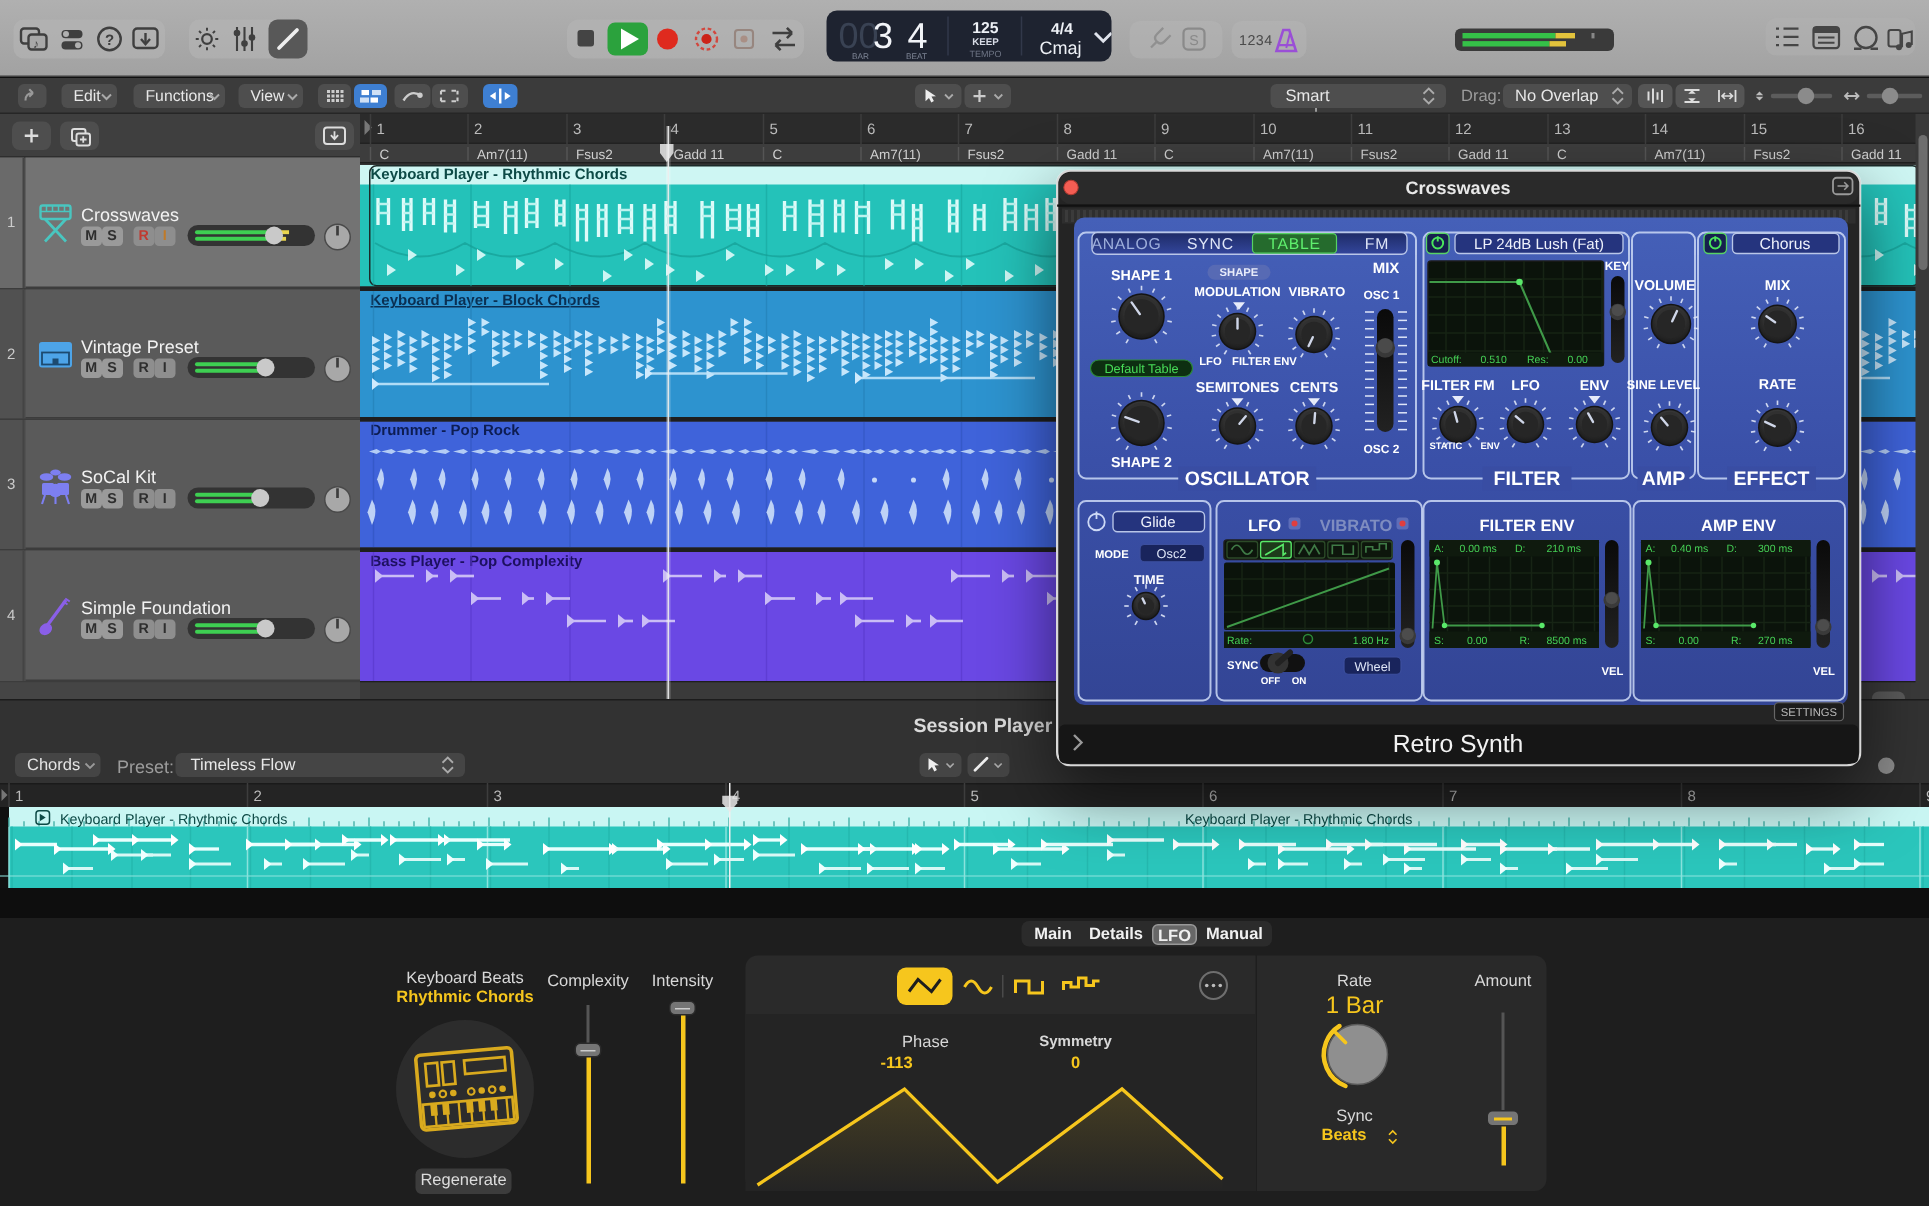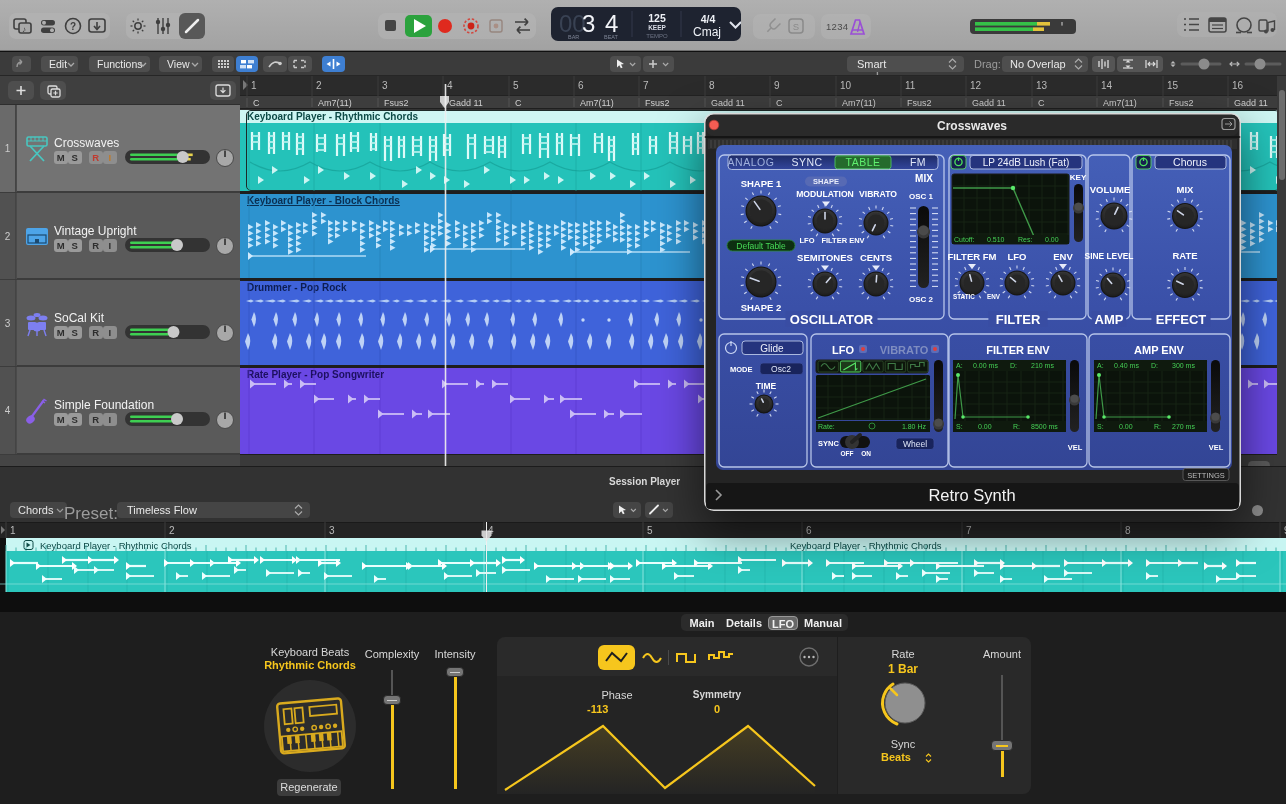--- a/index.html
+++ b/index.html
@@ -252,21 +252,21 @@
       <line x1="11" y1="10" x2="11" y2="3.5" stroke="#3c3c3c" stroke-width="1.8"></line>
     </svg>
     <div class="abs" style="left:0;top:193px;width:16px;height:86px;background:#515151;border-right:1px solid #444;color:#ccc;font-size:10px;text-align:center;line-height:87px;">2</div>
     <div class="abs" style="left:17px;top:193px;width:223px;height:86px;background:#5a5a5a;border-bottom:1px solid #3c3c3c;"></div>
     <div class="abs" style="left:0;top:279px;width:240px;height:1px;background:#3c3c3c;"></div>
     <svg class="abs" style="left:24px;top:223px" width="26" height="28" viewBox="0 0 26 28">
       <rect x="2" y="5" width="22" height="17" rx="2" fill="#4da4e8"></rect>
       <rect x="4" y="12" width="18" height="8" fill="none" stroke="#1c4a70" stroke-width="1.2"></rect>
       <rect x="11" y="16" width="4" height="4" fill="#1c4a70"></rect>
     </svg>
-    <div class="abs" style="left:54px;top:224px;color:#f2f2f2;font-size:12px;">Vintage Upright</div>
+    <div class="abs" style="left:54px;top:224px;color:#f2f2f2;font-size:12px;">Vintage Preset</div>
     <div class="abs" style="left:54px;top:239px;width:13.5px;height:13px;background:#9a9a9a;border-radius:3px;color:#2e2e2e;font-size:9.5px;font-weight:bold;text-align:center;line-height:13px;">M</div>
     <div class="abs" style="left:68px;top:239px;width:13.5px;height:13px;background:#9a9a9a;border-radius:3px;color:#2e2e2e;font-size:9.5px;font-weight:bold;text-align:center;line-height:13px;">S</div>
     <div class="abs" style="left:89px;top:239px;width:13.5px;height:13px;background:#8e8e8e;border-radius:3px;color:#2e2e2e;font-size:9.5px;font-weight:bold;text-align:center;line-height:13px;">R</div>
     <div class="abs" style="left:103px;top:239px;width:13.5px;height:13px;background:#8e8e8e;border-radius:3px;color:#2e2e2e;font-size:9.5px;font-weight:bold;text-align:center;line-height:13px;">I</div>
     <div class="abs" style="left:125px;top:238px;width:85px;height:14px;background:#333;border-radius:7px;"></div>
     <svg class="abs" style="left:125px;top:238px" width="85" height="14">
       <rect x="5" y="3.5" width="50.02000000000001" height="2.6" rx="1.3" fill="#3ecf52"></rect>
       <rect x="5" y="7.9" width="50.02000000000001" height="2.6" rx="1.3" fill="#3ecf52"></rect>
       <circle cx="52.02000000000001" cy="7" r="6" fill="#c9c9c9"></circle>
     </svg>
@@ -1539,21 +1539,21 @@
       <path d="M864 52 q4.5 7 0 17 l-3 -8.5 z" fill="#c5d8f8" opacity="0.95"></path>
       <path d="M891 52 q4.5 7 0 17 l-3 -8.5 z" fill="#c5d8f8" opacity="0.95"></path>
       <path d="M906 52 q4.5 7 0 17 l-3 -8.5 z" fill="#c5d8f8" opacity="0.95"></path>
       <path d="M921 52 q4.5 7 0 17 l-3 -8.5 z" fill="#c5d8f8" opacity="0.95"></path>
       <path d="M948 52 q4.5 7 0 17 l-3 -8.5 z" fill="#c5d8f8" opacity="0.95"></path>
       <path d="M975 52 q4.5 7 0 17 l-3 -8.5 z" fill="#c5d8f8" opacity="0.95"></path>
       <path d="M1002 52 q4.5 7 0 17 l-3 -8.5 z" fill="#c5d8f8" opacity="0.95"></path>
       <path d="M1017 52 q4.5 7 0 17 l-3 -8.5 z" fill="#c5d8f8" opacity="0.95"></path>
     </svg>
     <div class="abs" style="left:240px;top:368px;width:1046px;height:86px;background:#6a48e4;border-radius:0 0 0 0;"></div>
-    <div class="abs" style="left:247px;top:369px;color:#1d1060;font-size:10px;font-weight:bold;">Rate Player - Pop Songwriter</div>
+    <div class="abs" style="left:247px;top:369px;color:#1d1060;font-size:10px;font-weight:bold;">Bass Player - Pop Complexity</div>
     <svg class="abs" style="left:240px;top:368px" width="1046" height="86" viewBox="0 0 1046 86">
       <line x1="9" y1="0" x2="9" y2="86" stroke="#5c3bd0" stroke-width="1" opacity="0.8"></line>
       <line x1="74" y1="0" x2="74" y2="86" stroke="#5c3bd0" stroke-width="1" opacity="0.8"></line>
       <line x1="140" y1="0" x2="140" y2="86" stroke="#5c3bd0" stroke-width="1" opacity="0.8"></line>
       <line x1="205" y1="0" x2="205" y2="86" stroke="#5c3bd0" stroke-width="1" opacity="0.8"></line>
       <line x1="271" y1="0" x2="271" y2="86" stroke="#5c3bd0" stroke-width="1" opacity="0.8"></line>
       <line x1="336" y1="0" x2="336" y2="86" stroke="#5c3bd0" stroke-width="1" opacity="0.8"></line>
       <line x1="401" y1="0" x2="401" y2="86" stroke="#5c3bd0" stroke-width="1" opacity="0.8"></line>
       <line x1="467" y1="0" x2="467" y2="86" stroke="#5c3bd0" stroke-width="1" opacity="0.8"></line>
       <line x1="532" y1="0" x2="532" y2="86" stroke="#5c3bd0" stroke-width="1" opacity="0.8"></line>
@@ -1666,26 +1666,26 @@
     <div class="abs" style="left:240px;top:278px;width:1046px;height:3px;background:#1e1e1e;"></div>
     <div class="abs" style="left:240px;top:365px;width:1046px;height:3px;background:#1e1e1e;"></div>
     <div class="abs" style="left:240px;top:454px;width:1046px;height:1px;background:#1e1e1e;"></div>
     <div class="abs" style="left:240px;top:455px;width:1046px;height:11px;background:#3a3a3a;"></div>
     <div class="abs" style="left:445px;top:84px;width:1px;height:382px;background:#e8e8e8;opacity:0.9;"></div>
     <div class="abs" style="left:444px;top:84px;width:3px;height:382px;background:#ffffff;opacity:0.25;"></div>
     <div class="abs" style="left:1277px;top:76px;width:9px;height:390px;background:#3a3a3a;"></div>
     <div class="abs" style="left:1278.5px;top:90px;width:6px;height:90px;background:#6e6e6e;border-radius:3px;"></div>
     <div class="abs" style="left:1248px;top:461px;width:22px;height:9px;background:#5a5a5a;border-radius:5px;"></div>
     <div class="abs" style="left:0;top:466px;width:1286px;height:56px;background:#323232;border-top:1px solid #1c1c1c;"></div>
-    <div class="abs" style="left:609px;top:476px;width:120px;height:13px;color:#dadada;font-size:10px;font-weight:bold;">Session Player</div>
+    <div class="abs" style="left:609px;top:476px;width:120px;height:13px;color:#dadada;font-size:13px;font-weight:bold;">Session Player</div>
     <div class="abs" style="left:10px;top:502px;width:57px;height:16px;background:#454545;border-radius:4px;color:#e5e5e5;font-size:11px;line-height:16px;text-align:left;padding-left:8px;">Chords</div>
     <svg class="abs" style="left:55px;top:502px" width="12" height="16">
       <path d="M2 7 l3 3 l3 -3" stroke="#999" stroke-width="1.2" fill="none"></path>
     </svg>
-    <div class="abs" style="left:64px;top:504px;width:45px;height:13px;color:#9c9c9c;font-size:17px;">Preset:</div>
+    <div class="abs" style="left:78px;top:504px;width:45px;height:13px;color:#9c9c9c;font-size:12px;">Preset:</div>
     <div class="abs" style="left:117px;top:502px;width:193px;height:16px;background:#454545;border-radius:4px;color:#e8e8e8;font-size:11px;line-height:16px;padding-left:10px;">Timeless Flow</div>
     <svg class="abs" style="left:292px;top:502px" width="14" height="16">
       <path d="M3 6.5 l3.5 -3.5 l3.5 3.5 M3 9.5 l3.5 3.5 l3.5 -3.5" stroke="#aaa" stroke-width="1.2" fill="none"></path>
     </svg>
     <div class="abs" style="left:613px;top:502px;width:28px;height:16px;background:#454545;border-radius:4px;"></div>
     <svg class="abs" style="left:613px;top:502px" width="28" height="16">
       <path d="M6 3.5 l0 8 l2.3 -2.2 l1.6 3 l1.7 -0.9 l-1.6 -3 l3 -0.3 z" fill="#eee"></path>
       <path d="M18 7 l2.4 2.4 l2.4 -2.4" stroke="#aaa" stroke-width="1.1" fill="none"></path>
     </svg>
     <div class="abs" style="left:645px;top:502px;width:28px;height:16px;background:#454545;border-radius:4px;"></div>
@@ -2138,21 +2138,21 @@
       <defs>
         <linearGradient id="wg" x1="0" y1="0" x2="0" y2="1">
           <stop offset="0" stop-color="#f6c61d" stop-opacity="0.45"></stop>
           <stop offset="1" stop-color="#f6c61d" stop-opacity="0"></stop>
         </linearGradient>
       </defs>
       <path d="M8 114 L106 50 L168 112 L251 50 L318 110 L318 118 L8 118 Z" fill="url(#wg)" opacity="0.35"></path>
       <path d="M8 114 L106 50 L168 112 L251 50 L318 110" stroke="#f6c61d" stroke-width="2.2" fill="none"></path>
     </svg>
     <div class="abs" style="left:873px;top:648px;width:60px;height:13px;color:#d8d8d8;font-size:11px;text-align:center;">Rate</div>
-    <div class="abs" style="left:873px;top:662px;width:60px;height:13px;color:#f6c61d;font-size:12px;font-weight:bold;text-align:center;">1 Bar</div>
+    <div class="abs" style="left:873px;top:662px;width:60px;height:13px;color:#f6c61d;font-size:16px;font-weight:normal;text-align:center;">1 Bar</div>
     <svg class="abs" style="left:873px;top:673px" width="64" height="62" viewBox="0 0 64 62">
       <circle cx="32" cy="30" r="20" fill="#8f8f8f"></circle>
       <circle cx="32" cy="30" r="20" fill="none" stroke="#5a5a5a" stroke-width="1"></circle>
       <path d="M 24.0 51.0 A 22.5 22.5 0 0 1 11.0 22.0 A 22.5 22.5 0 0 1 20.0 11.0" stroke="#f6c61d" stroke-width="3" fill="none" stroke-linecap="round"></path>
       <line x1="17.5" y1="15.5" x2="24" y2="22" stroke="#f6c61d" stroke-width="2.5" stroke-linecap="round"></line>
     </svg>
     <div class="abs" style="left:873px;top:738px;width:60px;height:13px;color:#d8d8d8;font-size:11px;text-align:center;">Sync</div>
     <div class="abs" style="left:866px;top:751px;width:60px;height:13px;color:#f6c61d;font-size:11px;font-weight:bold;text-align:center;">Beats</div>
     <svg class="abs" style="left:924px;top:752px" width="10" height="12">
       <path d="M2 4.5 l2.5 -2.5 l2.5 2.5 M2 7.5 l2.5 2.5 l2.5 -2.5" stroke="#f6c61d" stroke-width="1.1" fill="none"></path>

